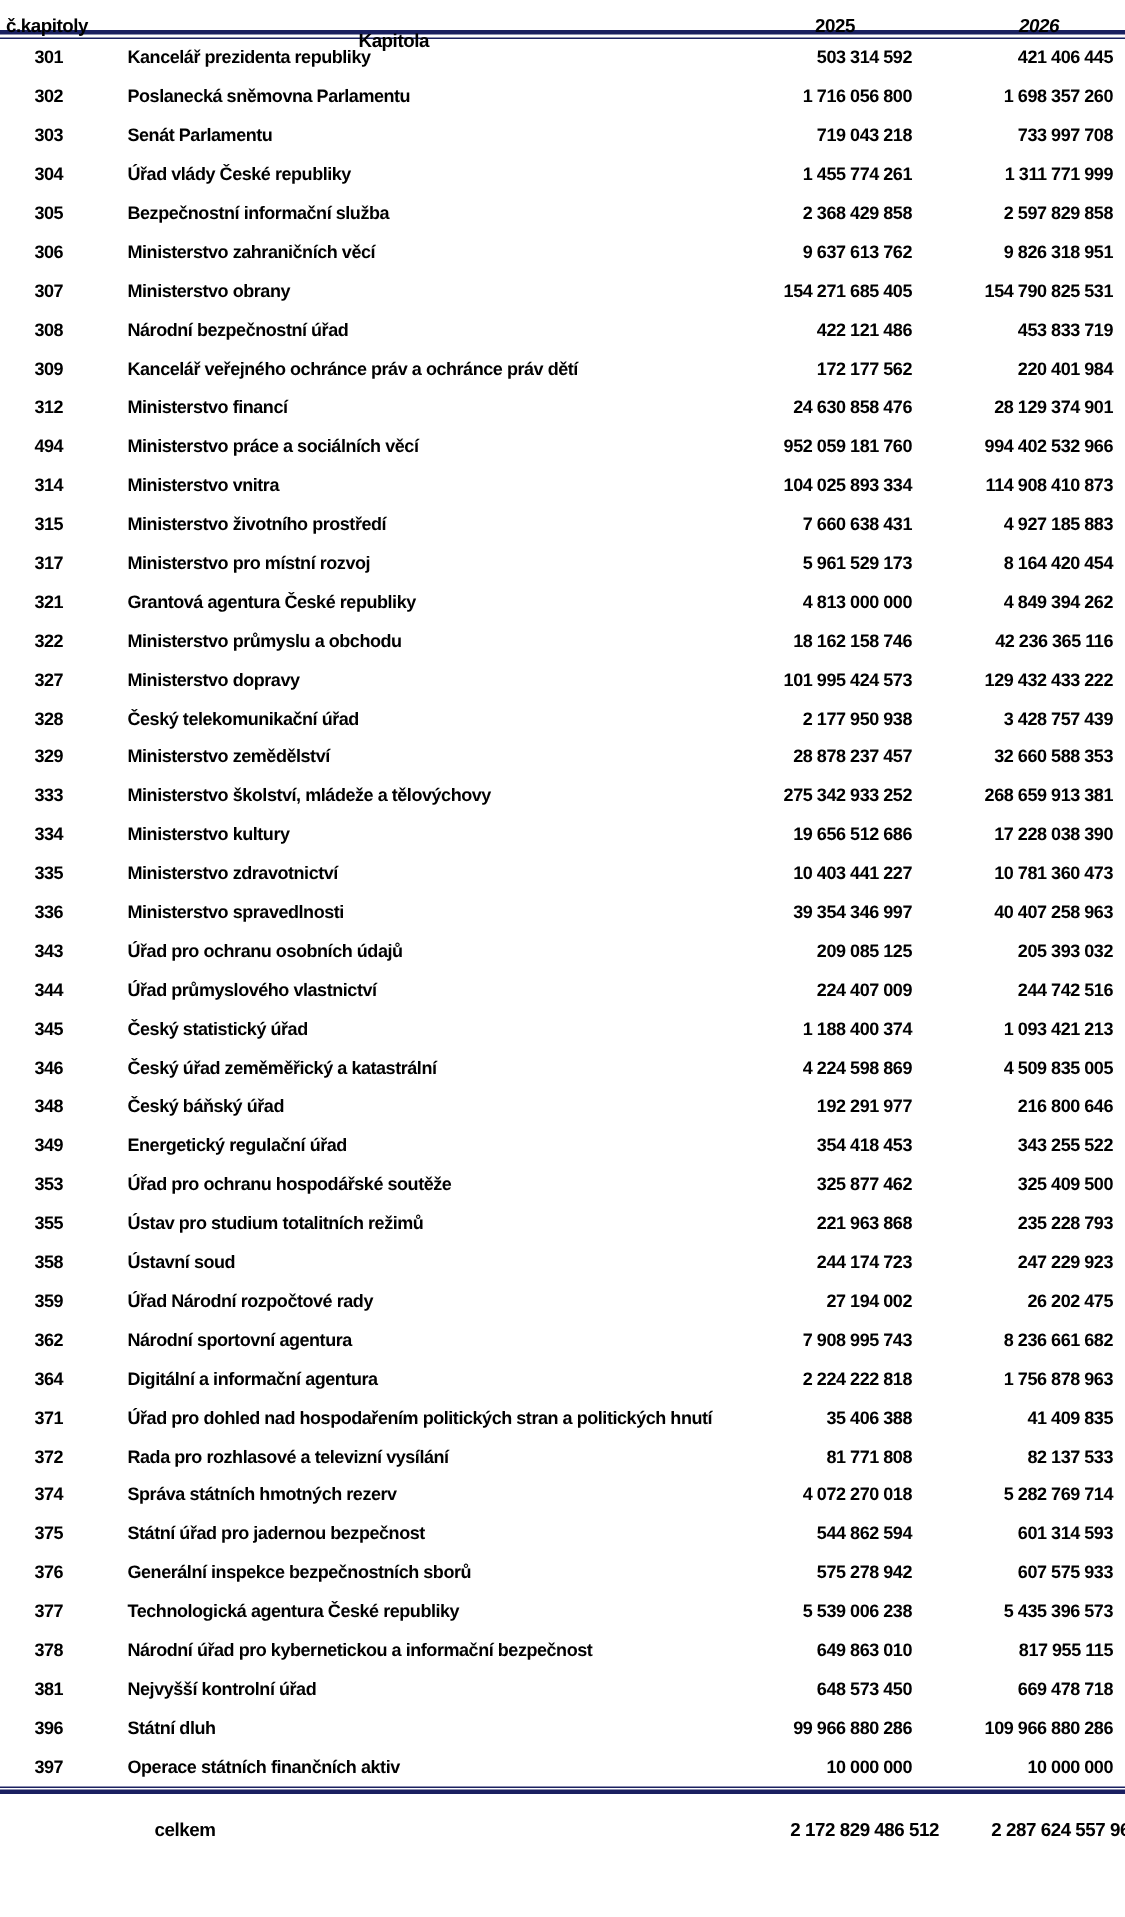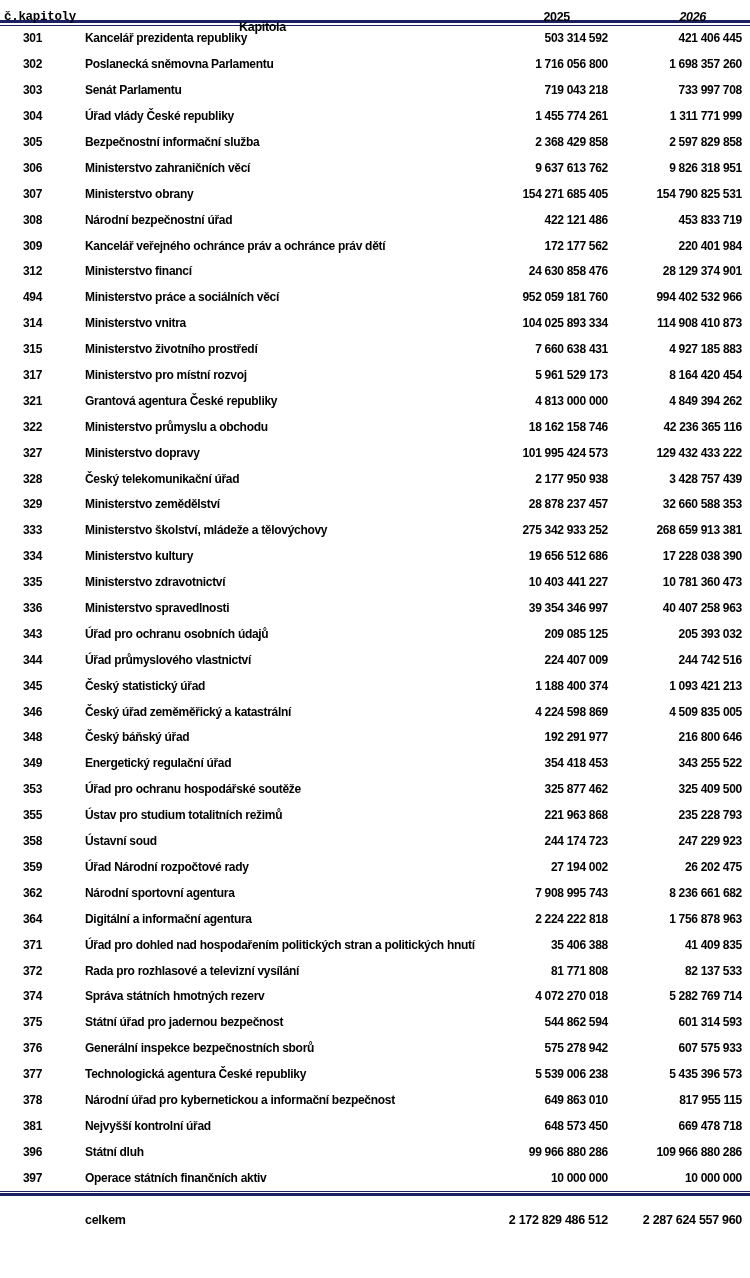--- a/index.html
+++ b/index.html
@@ -30,38 +30,39 @@
   .c-no   { text-align: center; }
   .c-name { padding-left: 20px; overflow: visible; }
   .c-2025 { text-align: right; }
   .c-2026 { text-align: right; }
 
   .thead {
     height: 20px;
     align-items: center;
     font-size: 12.5px;
   }
-  .thead .c-no   { text-align: left; padding-left: 4px; font-family: Liberation Mono, monospace; }
+  .thead .c-no   { text-align: left; padding-left: 4px; }
   .thead .c-name { text-align: center; padding-left: 0; margin-top: 20px; }
   .thead .c-2025 { text-align: right; padding-right: 38px; }
   .thead .c-2026 { text-align: right; padding-right: 36px; font-style: italic; }
 
   .rule-thick-thin {
     height: 1.5px;
     border-top: 3px solid var(--rule-color, #1a2060);
     border-bottom: 1px solid var(--rule-color, #1a2060);
   }
   .rule-thin-thick {
     height: 1.5px;
     border-top: 1px solid var(--rule-color, #1a2060);
     border-bottom: 3px solid var(--rule-color, #1a2060);
   }
   .total-row {
     height: 47px;
     font-size: 12.5px;
+    margin-left: 18px;
   }
 </style>
 </head>
 <body style="color: rgb(0, 0, 0);">
 
 <div class="page">
 
   <div class="row thead">
     <div class="cell c-no">č.kapitoly</div>
     <div class="cell c-name">Kapitola</div>

